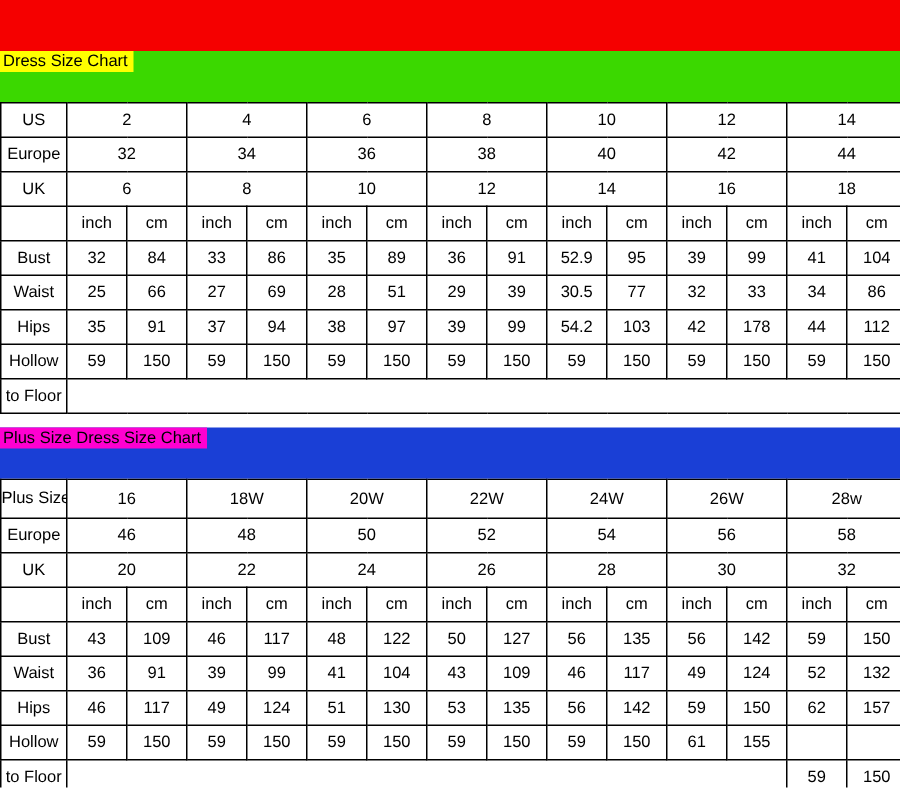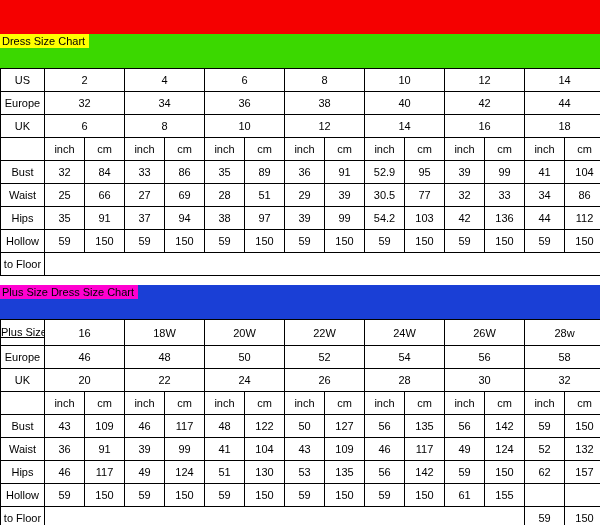--- a/index.html
+++ b/index.html
@@ -70,21 +70,20 @@
     background: #ffffff;
   }
   .small-right { font-size: 10px; }
   .row-tall td { height: 23px; }
   .unitrow td { height: 22px; margin-left: 34px; }
   .two-line {
     line-height: 11px;
     font-size: 11px;
     text-align: left;
     padding-left: 5px;
-    text-decoration: underline;
   }
 </style>
 </head>
 <body>
 
 <div class="page">
 
   <div class="band band-red"></div>
 
   <div class="band band-green">
@@ -197,21 +196,21 @@
         <td>91</td>
         <td>37</td>
         <td>94</td>
         <td>38</td>
         <td>97</td>
         <td>39</td>
         <td>99</td>
         <td>54.2</td>
         <td>103</td>
         <td>42</td>
-        <td>136</td>
+        <td>178</td>
         <td>44</td>
         <td>112</td>
       </tr>
       <tr class="row-tall">
         <td class="lbl">Hollow</td>
         <td>59</td>
         <td>150</td>
         <td>59</td>
         <td>150</td>
         <td>59</td>

